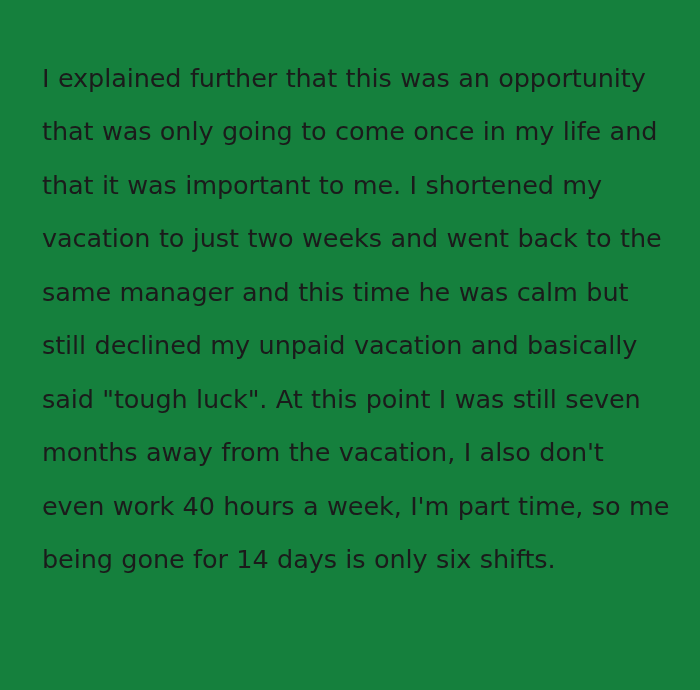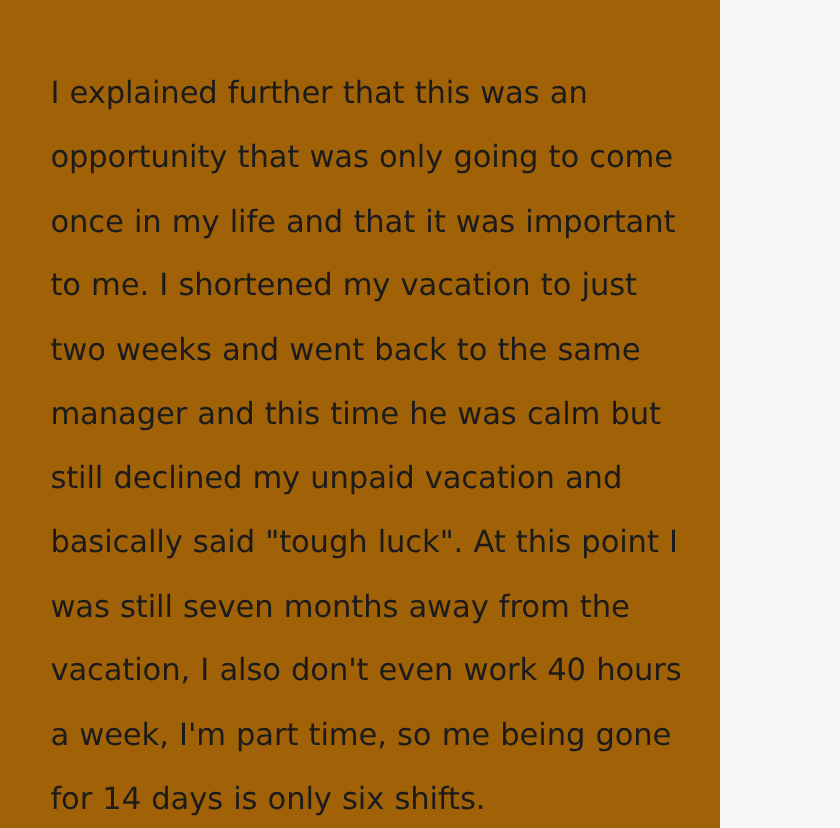--- a/index.html
+++ b/index.html
@@ -7,23 +7,23 @@
     padding: 0;
   }
   body {
     width: 700px;
     height: 690px;
     background: #f7f7f7;
     font-family: "DejaVu Sans", sans-serif;
   }
   .page {
     box-sizing: border-box;
-    width: 600px;
+    width: 700px;
     height: 690px;
-    background: #a16207;
+    background: #15803d;
     padding: 26px 30px 20px 42px;
     display: block;
   }
   .story-text {
     font-family: "DejaVu Sans", sans-serif;
     font-size: 25.5px;
     line-height: 53.5px;
     color: #1b1b1b;
     letter-spacing: -0.1px;
     white-space: pre-wrap;

